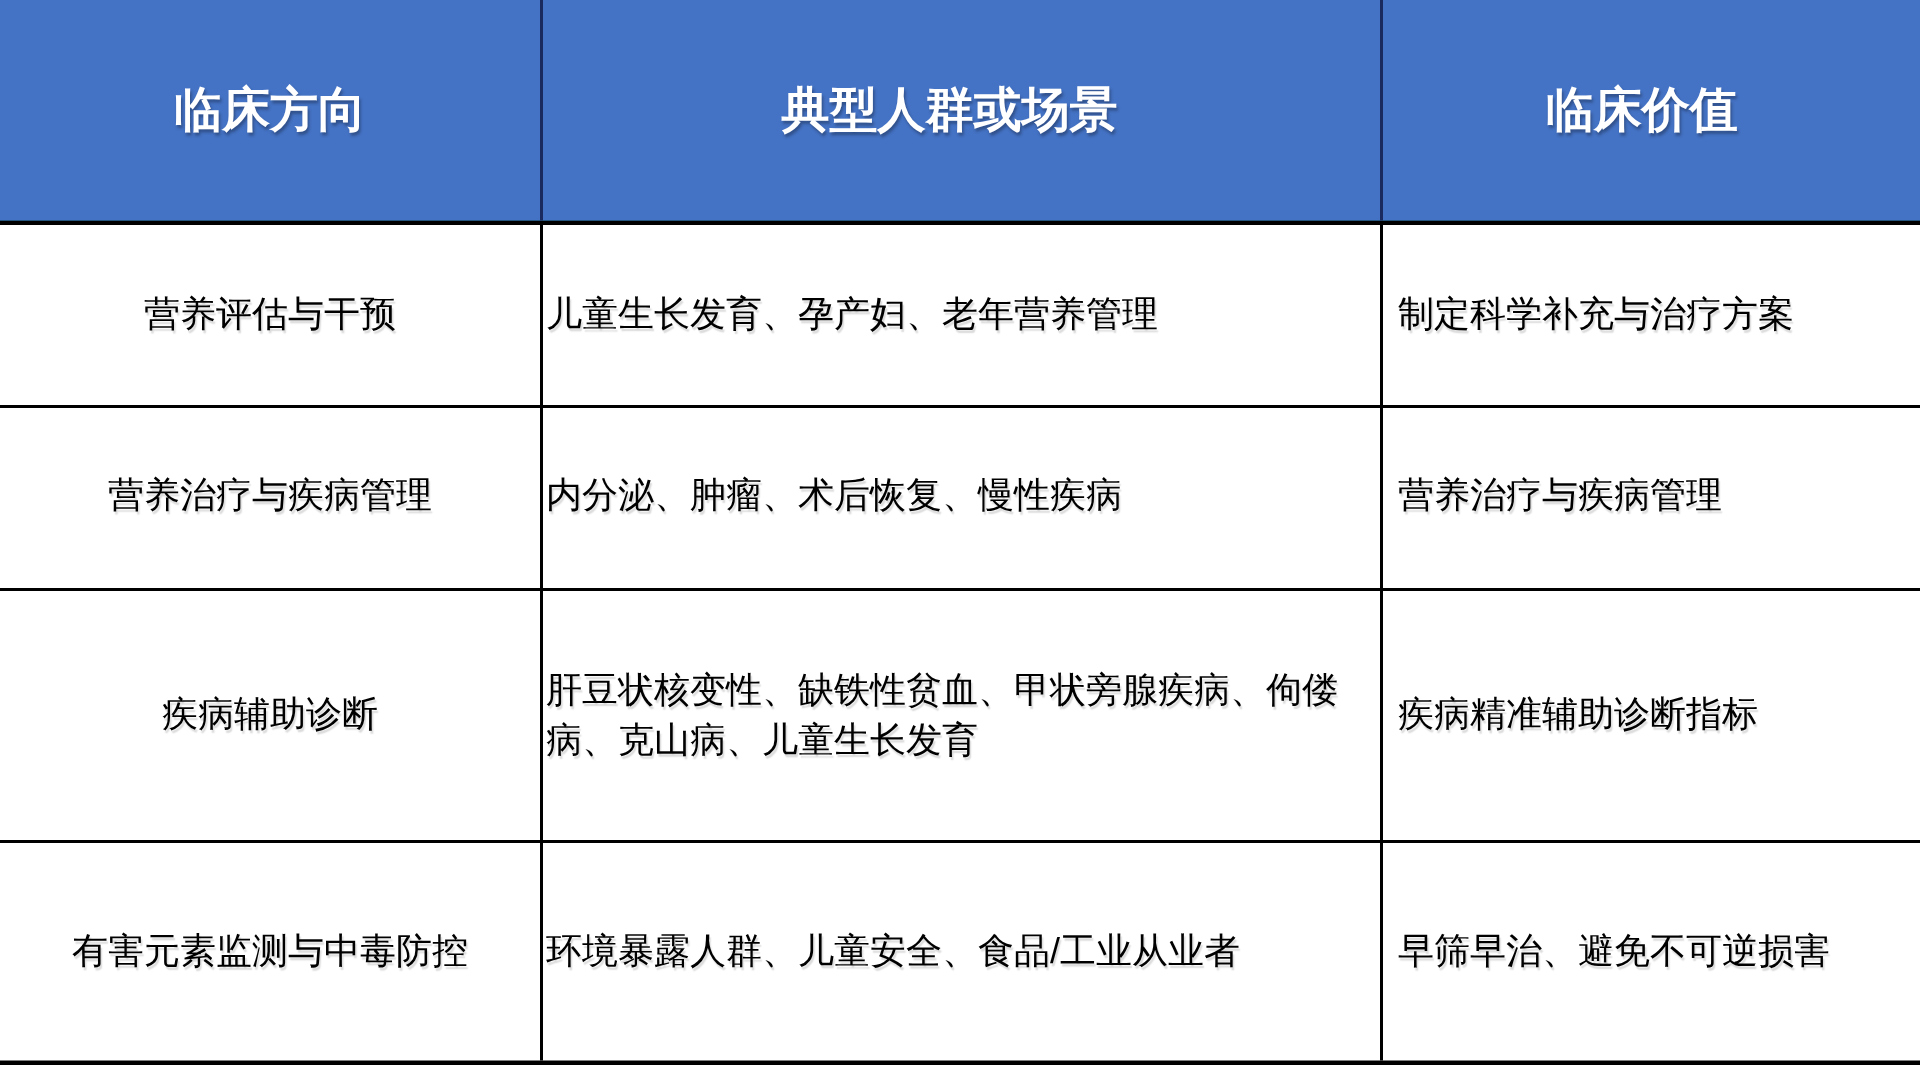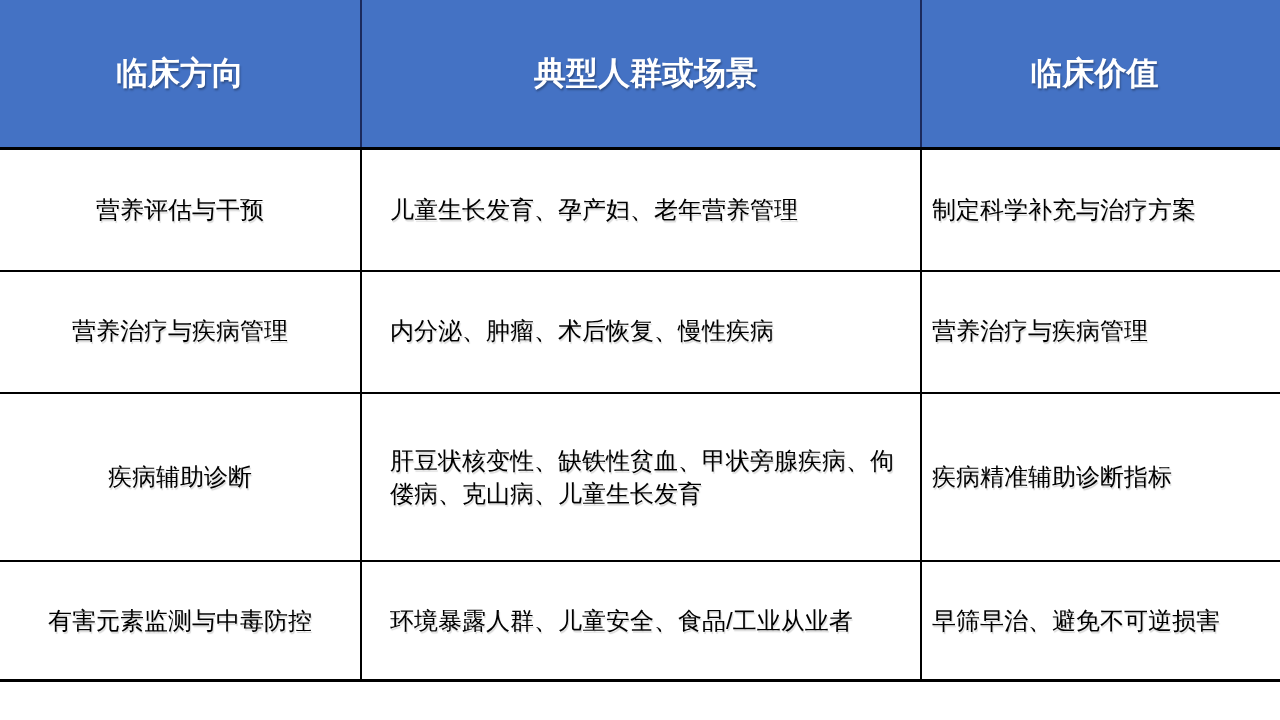--- a/index.html
+++ b/index.html
@@ -26,21 +26,21 @@
     background: #ffffff;
   }
   .row.header {
     height: 150px;
     border-bottom: 3px solid #000000;
     background: #0f766e;
   }
   .row.r1 { height: 122px; }
   .row.r2 { height: 122px; font-family: Liberation Serif, serif; }
   .row.r3 { height: 168px; }
-  .row.r4 { height: 120px; border-bottom: 3px solid #000000; }
+  .row.r4 { height: 148px; border-bottom: 3px solid #000000; }
 
   .cell {
     box-sizing: border-box;
     display: flex;
     align-items: center;
     font-size: 24px;
     color: #000000;
     line-height: 1.38;
     text-shadow: 1px 2px 1px rgba(0,0,0,0.15);
   }
@@ -49,21 +49,21 @@
     justify-content: center;
     text-align: center;
     border-right: 2px solid #000000;
     padding: 0 10px;
   }
   .c2 {
     width: 560px;
     justify-content: flex-start;
     text-align: left;
     border-right: 2px solid #000000;
-    padding: 0 18px 0 28px;
+    padding: 0 18px 0 2px;
   }
   .c3 {
     flex: 1;
     justify-content: flex-start;
     text-align: left;
     padding: 0 23px 0 10px;
   }
   .header .cell {
     background: #4472C4;
     color: #ffffff;

